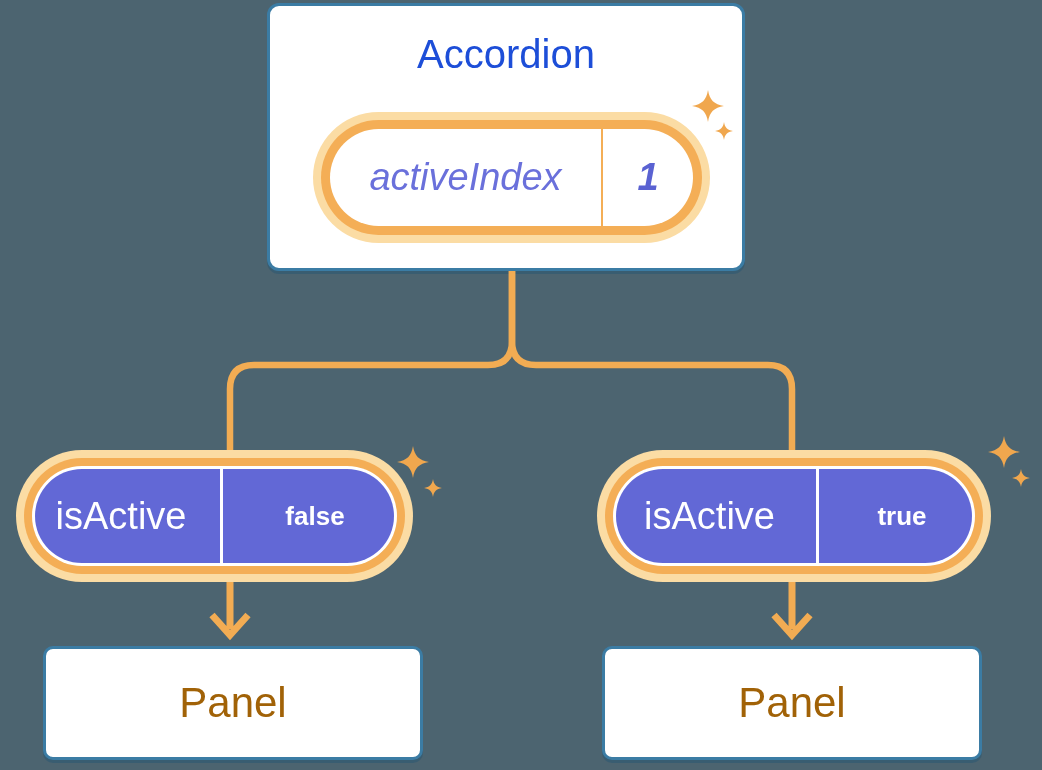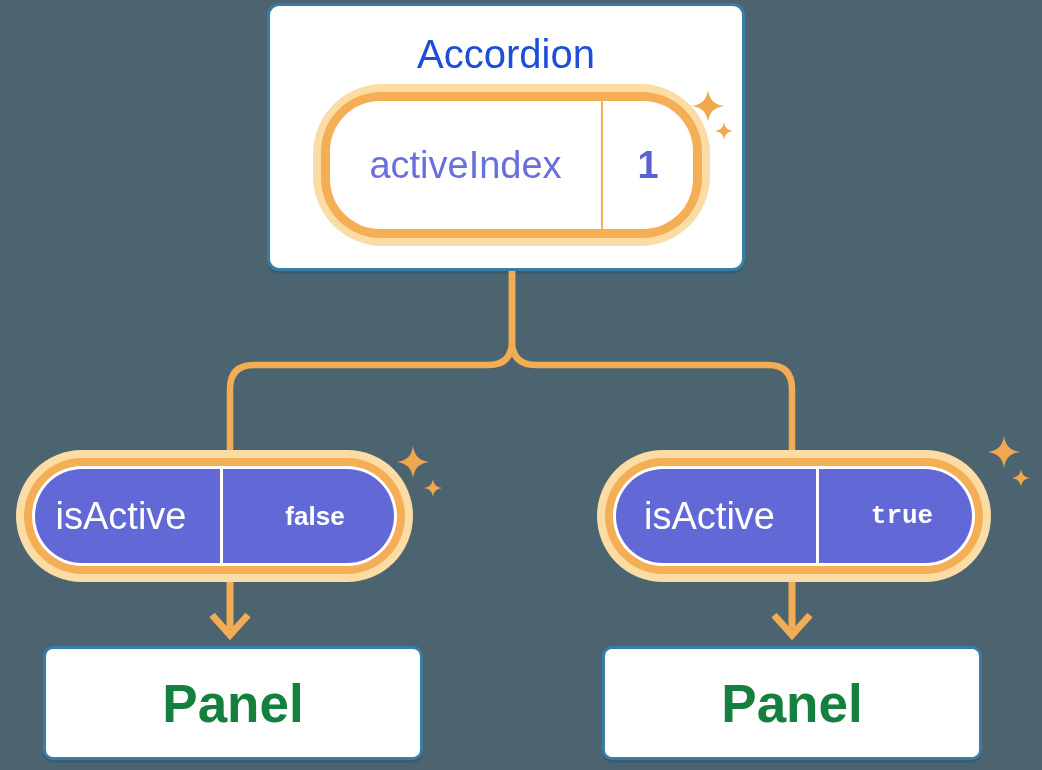--- a/index.html
+++ b/index.html
@@ -16,28 +16,28 @@
   }
   .accordion-card{left:267px;top:3px;width:478px;height:268px;}
   .card-title{
     text-align:center;padding-top:26px;line-height:44px;
     font-size:40px;font-weight:500;color:#1d4ed8;
   }
   .panel-card{width:380px;height:114px;border-radius:10px;
     display:flex;align-items:center;justify-content:center;}
   .panel-left{left:43px;top:646px;}
   .panel-right{left:602px;top:646px;}
-  .panel-title{font-size:53px;color:#15803d;font-weight:700;}
+  .panel-title{font-size:42px;color:#a16207;font-weight:400;}
   
   .pill{
     position:absolute;box-sizing:border-box;border-radius:70px;
     background:#FBDCA4;padding:8px;
   }
   .pill-ring{height:100%;box-sizing:border-box;border-radius:60px;background:#F4AE56;}
-  .state-pill{left:313px;top:84px;width:397px;height:162px;}
+  .state-pill{left:313px;top:112px;width:397px;height:131px;font-style:italic;}
   .state-pill .pill-ring{padding:9px;}
   .pill-core{
     height:100%;box-sizing:border-box;border-radius:50px;background:#ffffff;
     display:flex;align-items:stretch;overflow:hidden;
   }
   .state-pill .cell-name{flex:1;display:flex;align-items:center;justify-content:center;
     font-size:38px;color:#6A70DB;}
   .state-pill .pill-sep{width:2px;background:#F4AE56;}
   .state-pill .cell-value{width:90px;display:flex;align-items:center;justify-content:center;
     font-size:38px;font-weight:700;color:#5A62D2;}
@@ -47,21 +47,21 @@
   .prop-pill .pill-ring{padding:8px;}
   .prop-pill .pill-core{padding:3px;border-radius:52px;}
   .pill-fill{flex:1;display:flex;align-items:stretch;overflow:hidden;
     background:#6268D6;border-radius:47px;gap:13px;}
   .prop-pill .cell-name{flex:1;display:flex;align-items:center;justify-content:center;
     font-size:38px;color:#ffffff;}
   .prop-pill .pill-sep{width:3px;background:#ffffff;}
   .prop-pill .cell-value{display:flex;align-items:center;justify-content:center;
     font-size:26px;font-weight:700;color:#ffffff;}
   .prop-pill-left .cell-value{width:158px;}
-  .prop-pill-right .cell-value{width:140px;font-family:Liberation Mono, monospace;}
+  .prop-pill-right .cell-value{width:140px;}
   
   .overlay{position:absolute;left:0;top:0;z-index:5;pointer-events:none;}
   .branch{fill:none;stroke:#F2AC53;stroke-width:6.5;}
   .arrow{fill:none;stroke:#F2AC53;stroke-width:7;stroke-linejoin:miter;}
   .sparkle{fill:#F0A74E;stroke:none;}
 </style>
 </head>
 <body>
 
 <div class="stage">

